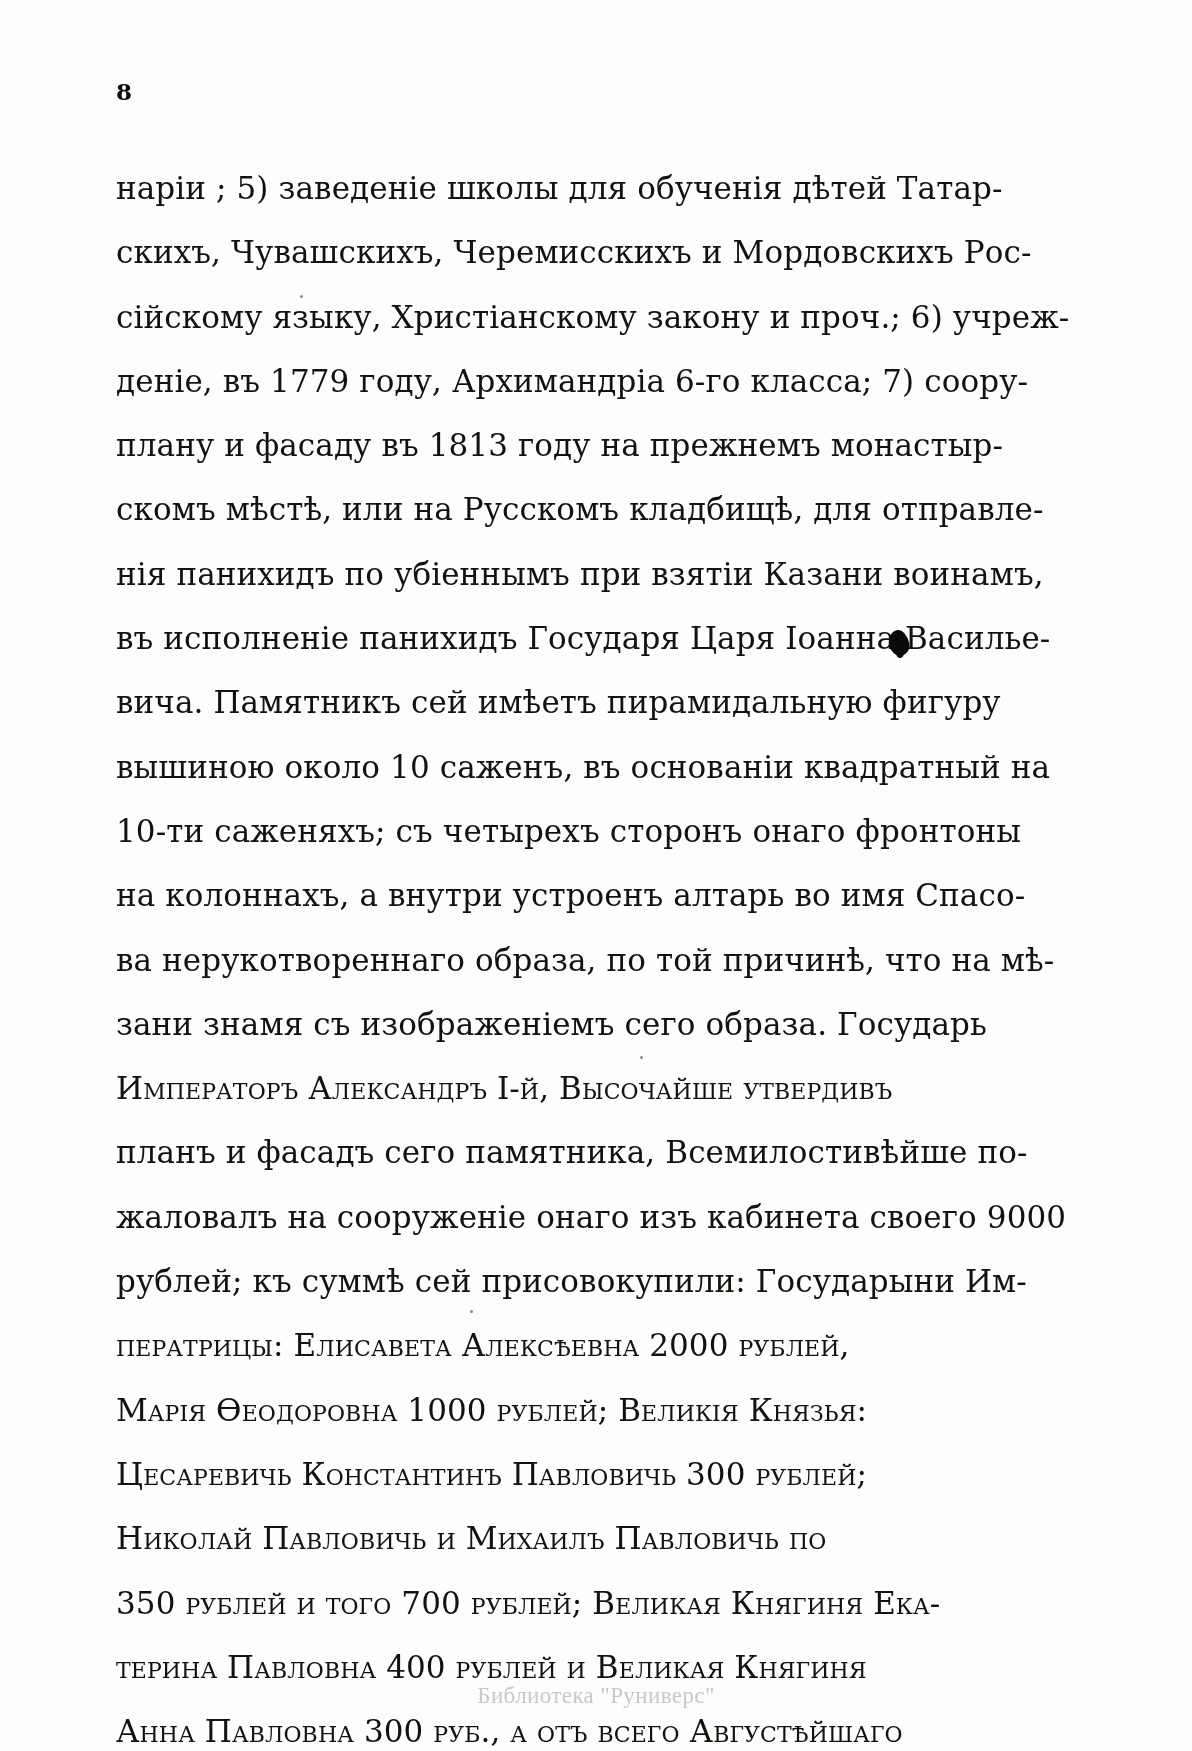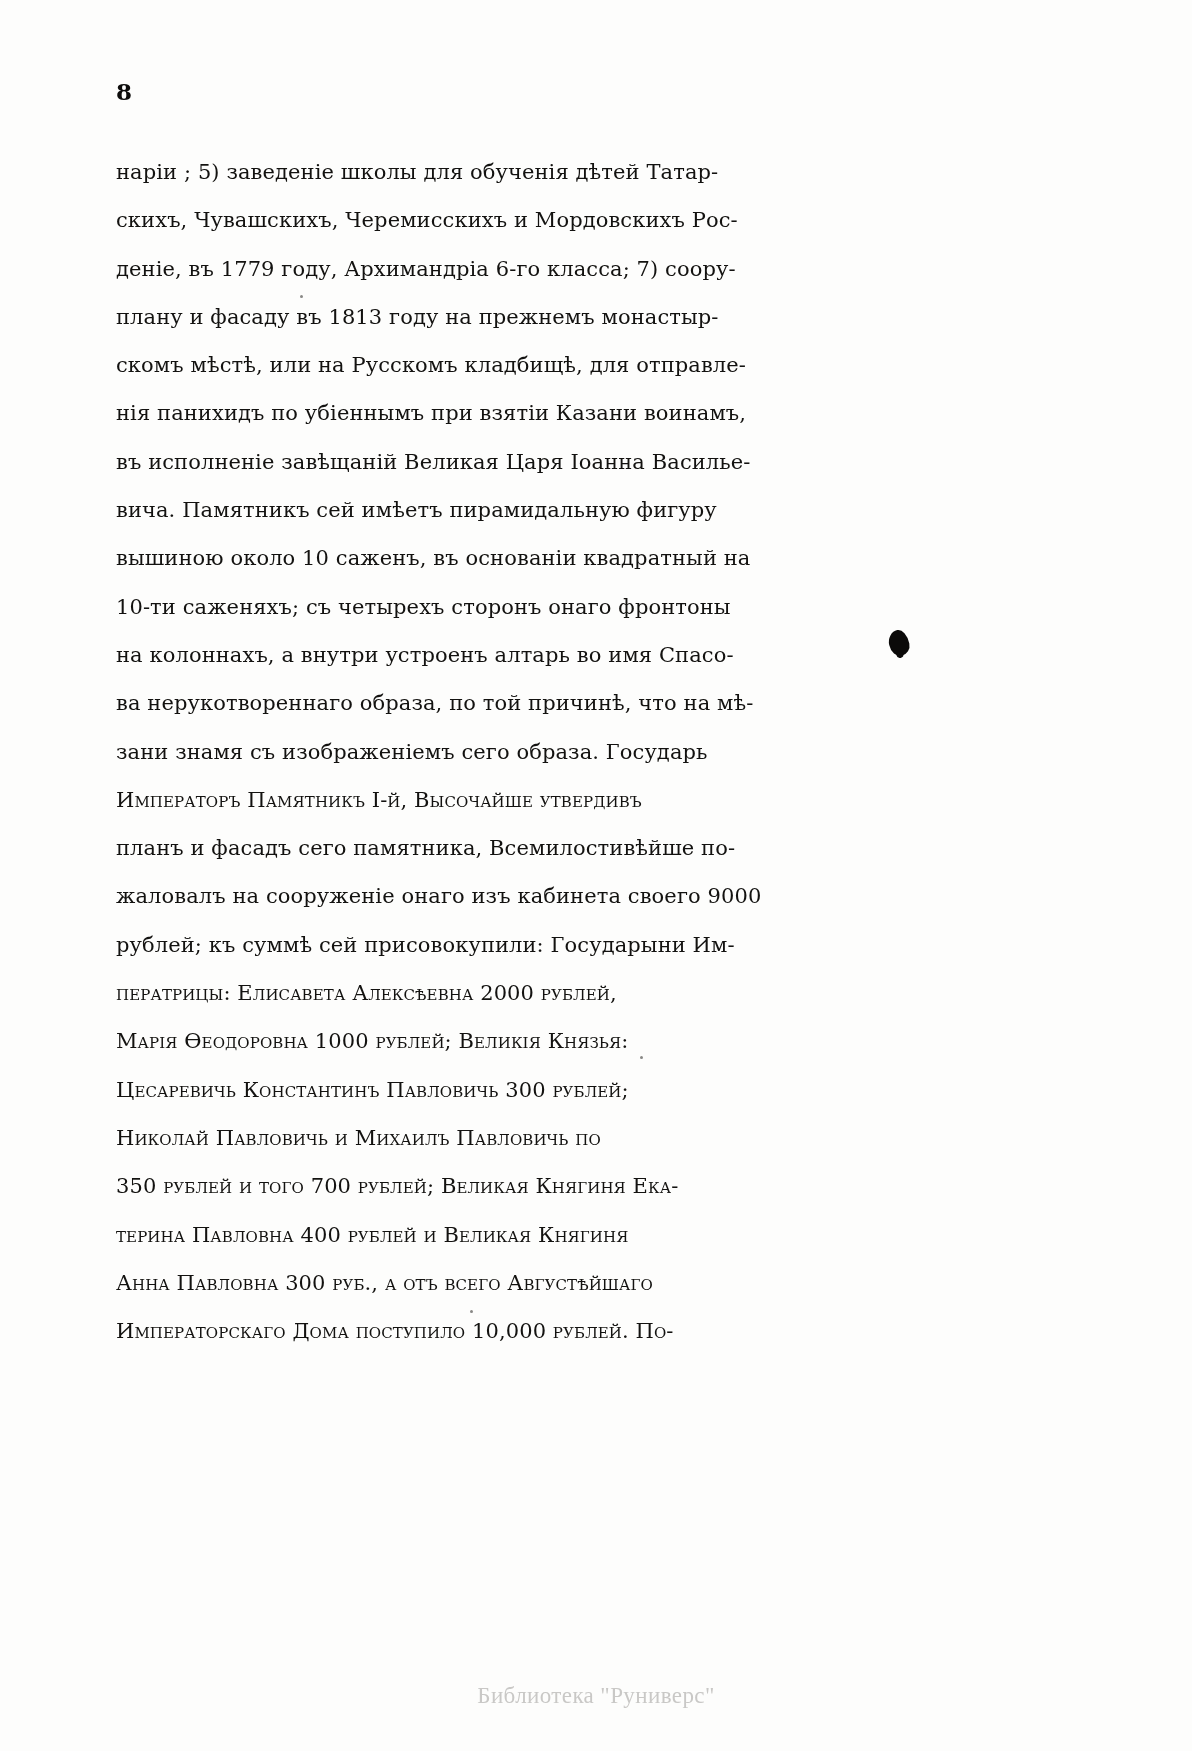--- a/index.html
+++ b/index.html
@@ -32,25 +32,26 @@
   }
   .text-block {
     position: absolute;
     left: 116px;
     top: 148px;
     width: 842px;
   }
   .line {
     display: block;
     font-family: "DejaVu Serif", serif;
-    font-size: 21px;
+    font-size: 31px;
     line-height: 48.3px;
     color: #131210;
     white-space: nowrap;
     letter-spacing: 0.1px;
+    margin-top: 16px;
   }
   
   .line > span.j {
     display: inline-block;
     width: 100%;
     text-align: justify;
   }
   .line > span.j::after {
     content: "";
     display: inline-block;
@@ -101,32 +102,33 @@
 </head>
 <body>
 
 <div class="page">
 
   <div class="page-number">8</div>
 
   <div class="text-block">
     <div class="line"><span class="j">нарiи ; 5) заведенiе школы для обученiя дѣтей Татар-</span></div>
     <div class="line"><span class="j">скихъ, Чувашскихъ, Черемисскихъ и Мордовскихъ Рос-</span></div>
+    <div class="line"><span class="j">сiйскому языку, Христiанскому закону и проч.; 6) учреж-</span></div>
     <div class="line"><span class="j">денiе, въ 1779 году, Архимандрiа 6-го класса; 7) соору-</span></div>
     <div class="line"><span class="j">плану и фасаду въ 1813 году на прежнемъ монастыр-</span></div>
     <div class="line"><span class="j">скомъ мѣстѣ, или на Русскомъ кладбищѣ, для отправле-</span></div>
     <div class="line"><span class="j">нiя панихидъ по убiеннымъ при взятiи Казани воинамъ,</span></div>
-    <div class="line"><span class="j">въ исполненiе завѣщанiй Великая Царя Iоанна Василье-</span></div>
+    <div class="line"><span class="j">въ исполненiе панихидъ Государя Царя Iоанна Василье-</span></div>
     <div class="line"><span class="j">вича. Памятникъ сей имѣетъ пирамидальную фигуру</span></div>
     <div class="line"><span class="j">вышиною около 10 саженъ, въ основанiи квадратный на</span></div>
     <div class="line"><span class="j">10-ти саженяхъ; съ четырехъ сторонъ онаго фронтоны</span></div>
     <div class="line"><span class="j">на колоннахъ, а внутри устроенъ алтарь во имя Спасо-</span></div>
     <div class="line"><span class="j">ва нерукотвореннаго образа, по той причинѣ, что на мѣ-</span></div>
     <div class="line"><span class="j">зани знамя съ изображенiемъ сего образа. Государь</span></div>
-    <div class="line smallcaps"><span class="j">Императоръ Памятникъ I-й, Высочайше утвердивъ</span></div>
+    <div class="line smallcaps"><span class="j">Императоръ Александръ I-й, Высочайше утвердивъ</span></div>
     <div class="line"><span class="j">планъ и фасадъ сего памятника, Всемилостивѣйше по-</span></div>
     <div class="line"><span class="j">жаловалъ на сооруженiе онаго изъ кабинета своего 9000</span></div>
     <div class="line"><span class="j">рублей; къ суммѣ сей присовокупили: Государыни Им-</span></div>
     <div class="line smallcaps"><span class="j">ператрицы: Елисавета Алексѣевна 2000 рублей,</span></div>
     <div class="line smallcaps"><span class="j">Марiя Ѳеодоровна 1000 рублей; Великiя Князья:</span></div>
     <div class="line smallcaps"><span class="j">Цесаревичь Константинъ Павловичь 300 рублей;</span></div>
     <div class="line smallcaps"><span class="j">Николай Павловичь и Михаилъ Павловичь по</span></div>
     <div class="line smallcaps"><span class="j">350 рублей и того 700 рублей; Великая Княгиня Ека-</span></div>
     <div class="line smallcaps"><span class="j">терина Павловна 400 рублей и Великая Княгиня</span></div>
     <div class="line smallcaps"><span class="j">Анна Павловна 300 руб., а отъ всего Августѣйшаго</span></div>

